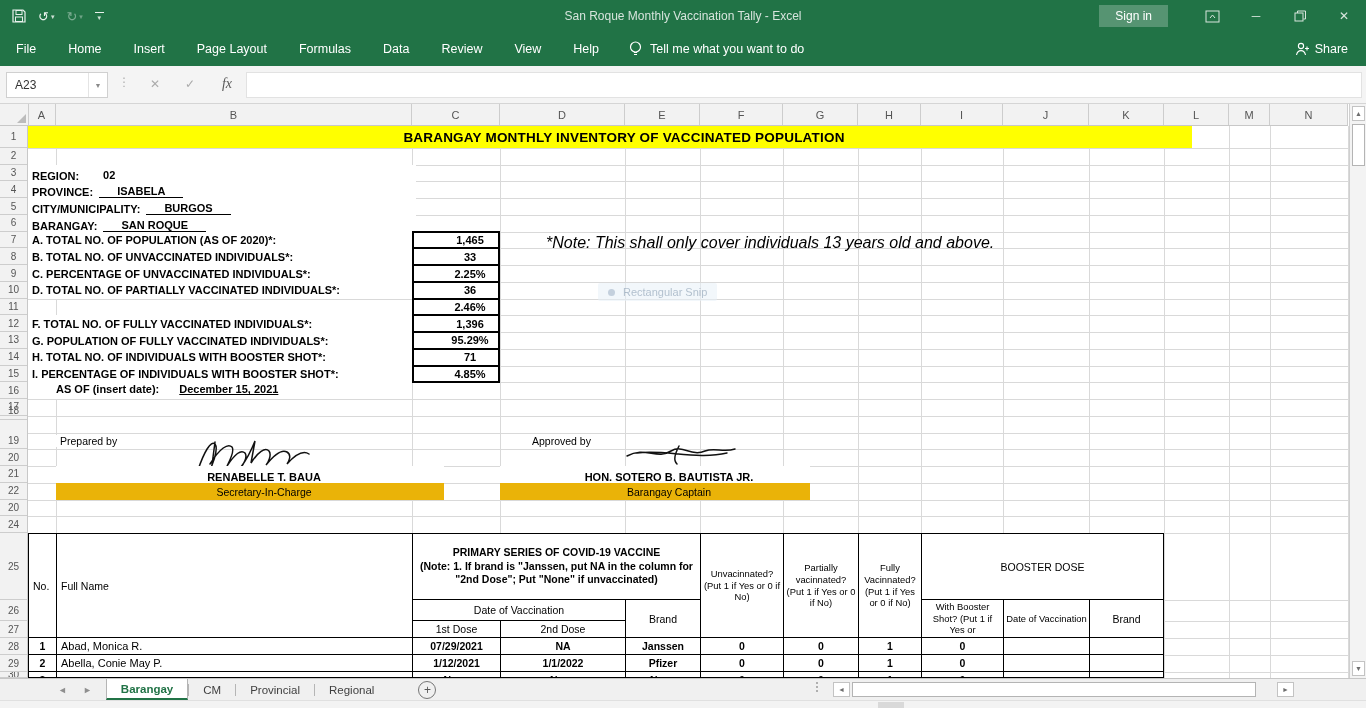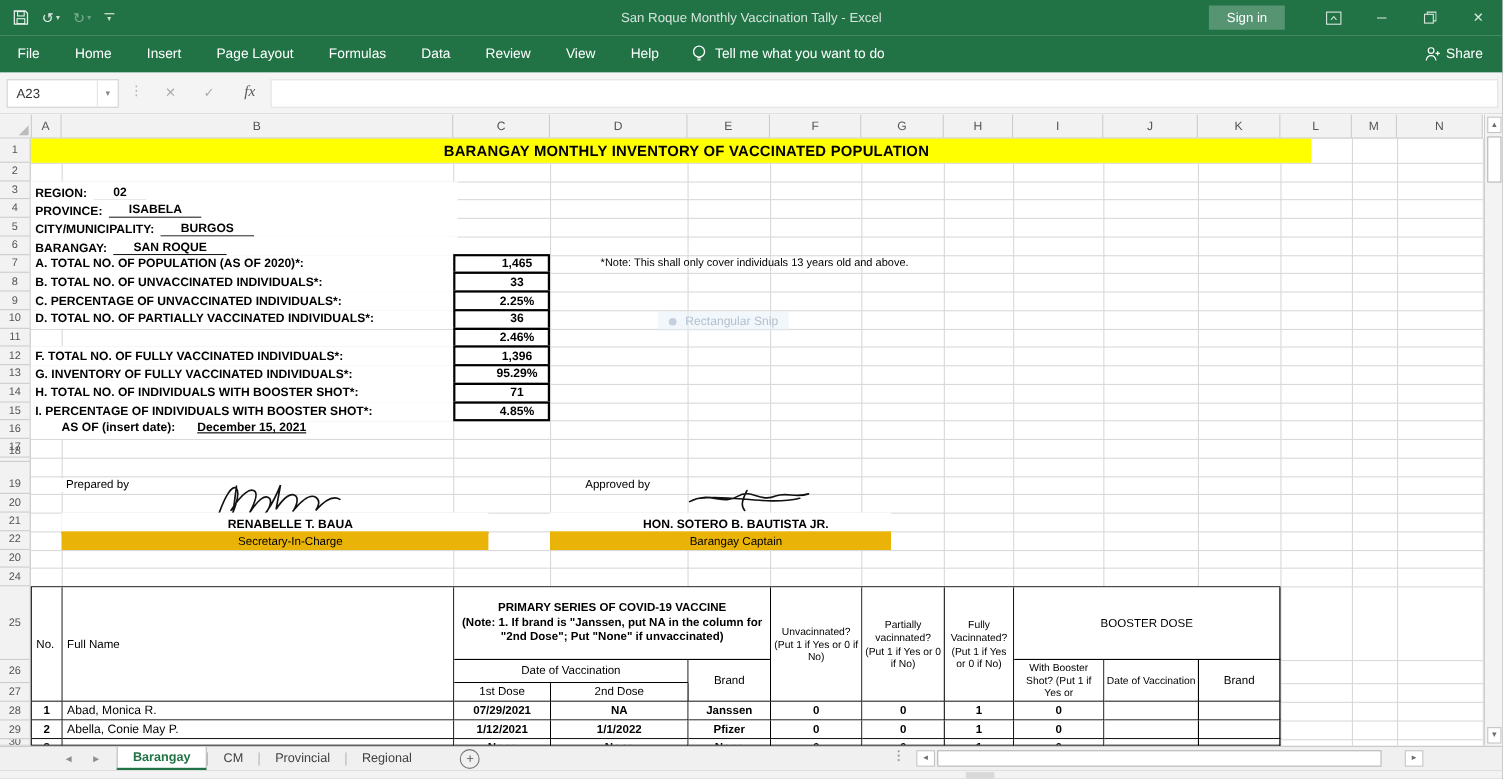--- a/index.html
+++ b/index.html
@@ -52,21 +52,21 @@
   .ct{position:absolute;z-index:2;padding-left:28px;}
   .sheet-title{left:28px;top:22px;width:1136px;height:22px;background:#ffff00;display:flex;align-items:center;
                justify-content:center;font-weight:bold;font-size:13.5px;letter-spacing:.2px;}
   .fieldrow{left:28px;height:17px;background:#fff;display:flex;align-items:flex-end;
             font-size:11px;font-weight:bold;padding-left:4px;white-space:nowrap;}
   .fval{border-bottom:1.5px solid #000;padding:0 18px;margin-left:6px;}
   .statlabel{left:28px;width:384px;height:17px;background:#fff;display:flex;align-items:center;
              font-size:11px;font-weight:bold;padding-left:4px;white-space:nowrap;}
   .statbox{left:412px;width:88px;background:#fff;border:2px solid #000;box-sizing:border-box;
            display:flex;align-items:center;justify-content:center;font-size:11px;font-weight:bold;z-index:3;}
-  .note{font-size:10px;white-space:nowrap;color:#000;}
+  .note{font-style:italic;font-size:16px;white-space:nowrap;color:#000;}
   .asof{font-size:11px;font-weight:bold;white-space:nowrap;background:#fff;}
   .asof .u{text-decoration:underline;margin-left:20px;}
   .sigcap{font-size:10.5px;background:#fff;}
   .signame{display:flex;align-items:flex-end;justify-content:center;font-size:11px;font-weight:bold;
            border-bottom:1.5px solid #000;background:#fff;padding-bottom:1px;}
   .sigtitle{display:flex;align-items:center;justify-content:center;font-size:10.5px;background:#eab308;}
   .ghost{display:flex;align-items:center;gap:8px;background:rgba(232,240,247,.55);border-radius:2px;
          color:rgba(125,148,170,.55);font-size:11px;padding:0 10px;z-index:4;}
   .ghost .dot{width:7px;height:7px;border-radius:50%;background:rgba(150,170,192,.5);}
   
@@ -393,21 +393,21 @@
       <div class="ct statlabel" style="top: 144.44px;">B. TOTAL NO. OF UNVACCINATED INDIVIDUALS*:</div>
       <div class="ct statbox" style="top: 143.44px; height: 18.74px;">33</div>
       <div class="ct statlabel" style="top: 161.18px;">C. PERCENTAGE OF UNVACCINATED INDIVIDUALS*:</div>
       <div class="ct statbox" style="top: 160.18px; height: 18.74px;">2.25%</div>
       <div class="ct statlabel" style="top: 177.92px;">D. TOTAL NO. OF PARTIALLY VACCINATED INDIVIDUALS*:</div>
       <div class="ct statbox" style="top: 176.92px; height: 18.74px;">36</div>
       <div class="ct statlabel" style="top: 194.66px; margin-top: 36px;">E. PERCENTAGE OF PARTIALLY VACCINATED INDIVIDUALS*:</div>
       <div class="ct statbox" style="top: 193.66px; height: 18.74px;">2.46%</div>
       <div class="ct statlabel" style="top: 211.4px;">F. TOTAL NO. OF FULLY VACCINATED INDIVIDUALS*:</div>
       <div class="ct statbox" style="top: 210.4px; height: 18.74px;">1,396</div>
-      <div class="ct statlabel" style="top: 228.14px;">G. INVENTORY OF FULLY VACCINATED INDIVIDUALS*:</div>
+      <div class="ct statlabel" style="top: 228.14px;">G. POPULATION OF FULLY VACCINATED INDIVIDUALS*:</div>
       <div class="ct statbox" style="top: 227.14px; height: 18.74px;">95.29%</div>
       <div class="ct statlabel" style="top: 244.88px;">H. TOTAL NO. OF INDIVIDUALS WITH BOOSTER SHOT*:</div>
       <div class="ct statbox" style="top: 243.88px; height: 18.74px;">71</div>
       <div class="ct statlabel" style="top: 261.62px;">I. PERCENTAGE OF INDIVIDUALS WITH BOOSTER SHOT*:</div>
       <div class="ct statbox" style="top: 260.62px; height: 18.74px;">4.85%</div>
     </div>
 
   <div class="tabbar">
     <div class="navarr">
       <span>◄</span>

